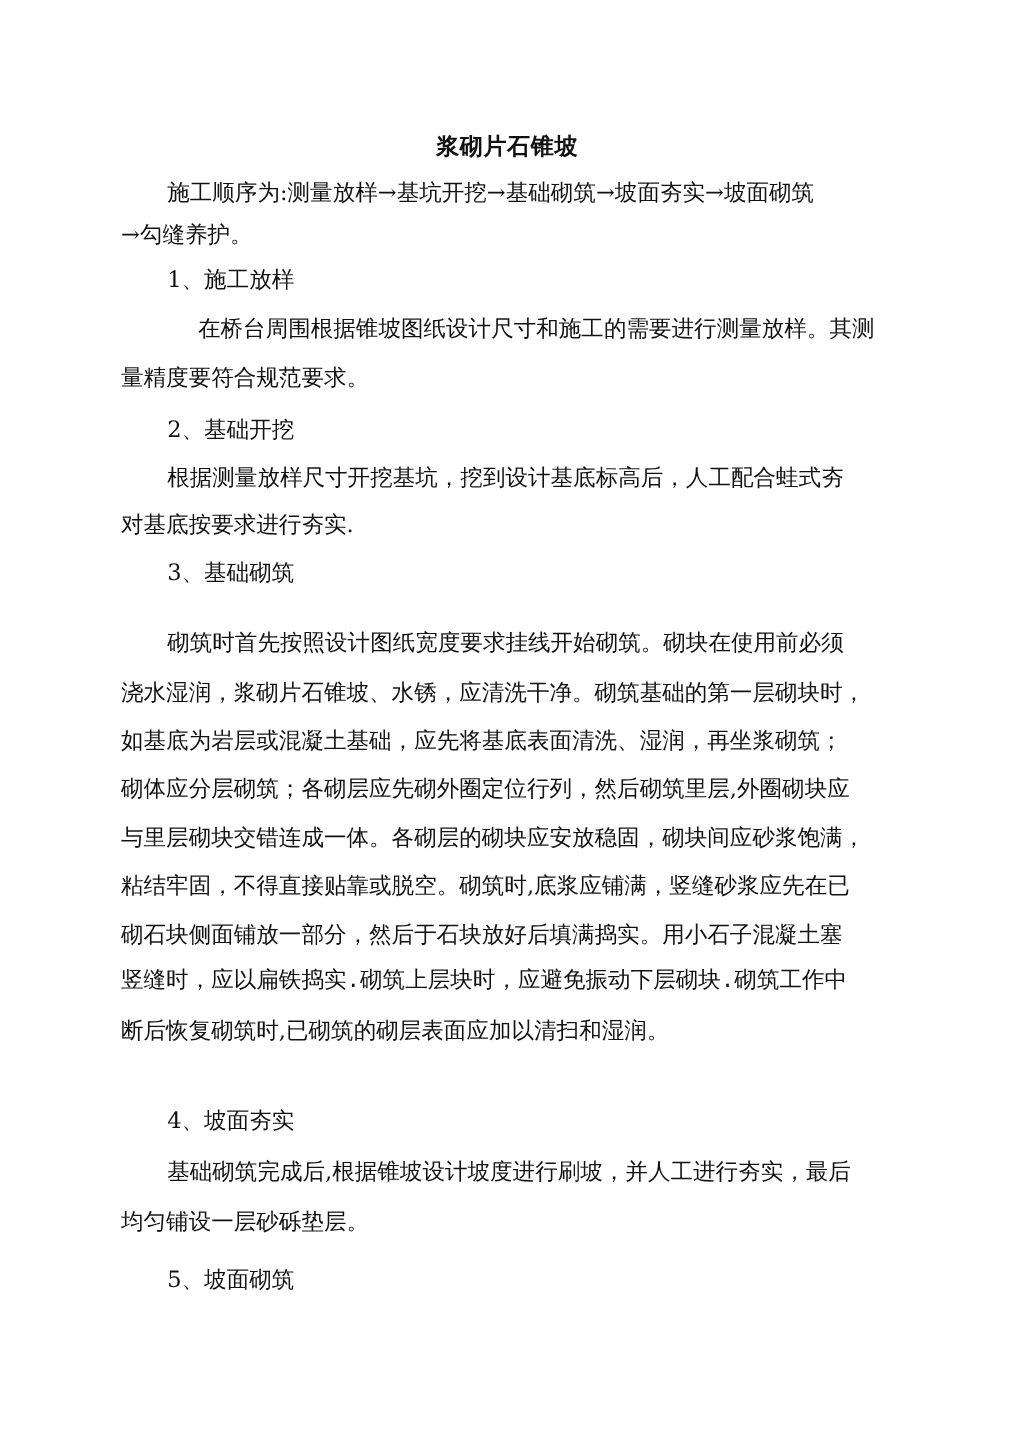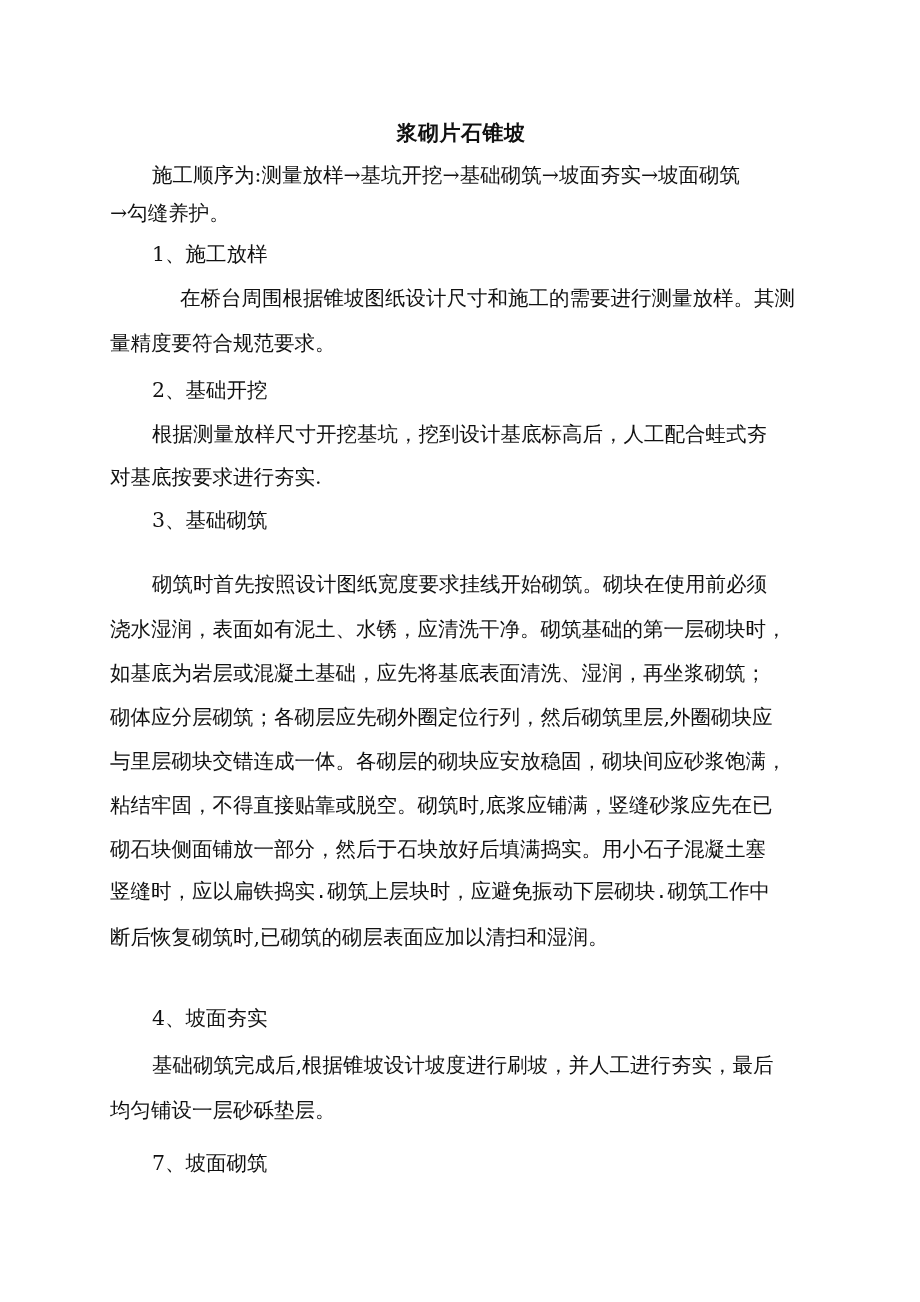--- a/index.html
+++ b/index.html
@@ -20,26 +20,26 @@
       <div class="line indent" style="top: 160px;">施工顺序为:测量放样→基坑开挖→基础砌筑→坡面夯实→坡面砌筑</div>
       <div class="line" style="top: 198px;">→勾缝养护。</div>
       <div class="line indent" style="top: 239px;">1、施工放样</div>
       <div class="line indent" style="top: 283px; margin-left: 28px;">在桥台周围根据锥坡图纸设计尺寸和施工的需要进行测量放样。其测</div>
       <div class="line" style="top: 328px;">量精度要符合规范要求。</div>
       <div class="line indent" style="top: 375px;">2、基础开挖</div>
       <div class="line indent" style="top: 419px;">根据测量放样尺寸开挖基坑，挖到设计基底标高后，人工配合蛙式夯</div>
       <div class="line" style="top: 462px;">对基底按要求进行夯实.</div>
       <div class="line indent" style="top: 505px;">3、基础砌筑</div>
       <div class="line indent" style="top: 569px;">砌筑时首先按照设计图纸宽度要求挂线开始砌筑。砌块在使用前必须</div>
-      <div class="line" style="top: 614px;">浇水湿润，表面如有泥土、水锈，应清洗干净。砌筑基础的第一层砌块时，</div>
+      <div class="line" style="top: 614px;">浇水湿润，浆砌片石锥坡、水锈，应清洗干净。砌筑基础的第一层砌块时，</div>
       <div class="line" style="top: 658px;">如基底为岩层或混凝土基础，应先将基底表面清洗、湿润，再坐浆砌筑；</div>
       <div class="line" style="top: 702px;">砌体应分层砌筑；各砌层应先砌外圈定位行列，然后砌筑里层,外圈砌块应</div>
       <div class="line" style="top: 746px;">与里层砌块交错连成一体。各砌层的砌块应安放稳固，砌块间应砂浆饱满，</div>
       <div class="line" style="top: 790px;">粘结牢固，不得直接贴靠或脱空。砌筑时,底浆应铺满，竖缝砂浆应先在已</div>
       <div class="line" style="top: 834px;">砌石块侧面铺放一部分，然后于石块放好后填满捣实。用小石子混凝土塞</div>
       <div class="line" style="top: 878px; font-family: Liberation Mono, monospace;">竖缝时，应以扁铁捣实.砌筑上层块时，应避免振动下层砌块.砌筑工作中</div>
       <div class="line" style="top: 922px;">断后恢复砌筑时,已砌筑的砌层表面应加以清扫和湿润。</div>
       <div class="line indent" style="top: 1003px;">4、坡面夯实</div>
       <div class="line indent" style="top: 1050px;">基础砌筑完成后,根据锥坡设计坡度进行刷坡，并人工进行夯实，最后</div>
       <div class="line" style="top: 1095px;">均匀铺设一层砂砾垫层。</div>
-      <div class="line indent" style="top: 1148px;">7、坡面砌筑</div>
+      <div class="line indent" style="top: 1148px;">5、坡面砌筑</div>
     </div>
 </div>
 
 </body></html>

